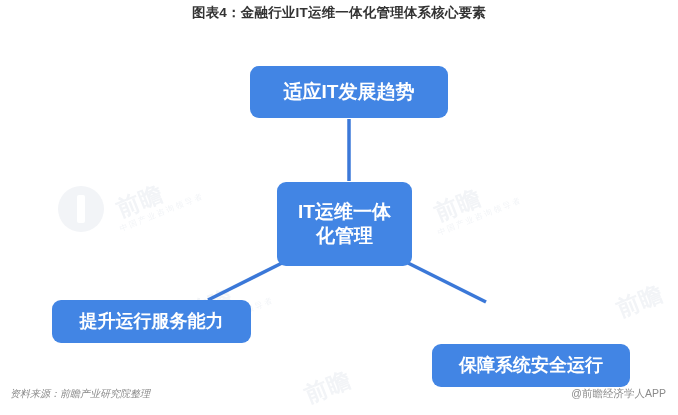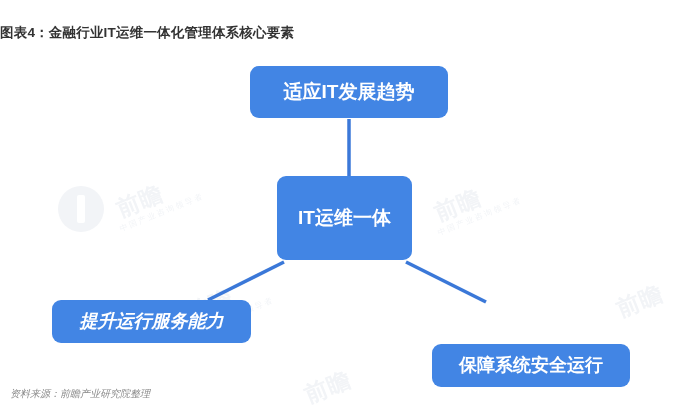--- a/index.html
+++ b/index.html
@@ -59,22 +59,23 @@
     width: 8px;
     height: 28px;
     background: #ffffff;
     border-radius: 2px;
   }
 
   
   #title {
     position: absolute;
     left: 0;
-    top: 24px;
+    top: 4px;
     width: 678px;
+    text-align: center;
     font-size: 13.5px;
     font-weight: bold;
     color: #333333;
     letter-spacing: 0.2px;
   }
 
   
   #connectors {
     position: absolute;
     left: 0;
@@ -105,33 +106,32 @@
 
   #node-top {
     left: 250px;
     top: 66px;
     width: 198px;
     height: 52px;
     font-size: 19px;
   }
   #node-center {
     left: 277px;
-    top: 176px;
+    top: 182px;
     width: 135px;
     height: 84px;
     font-size: 19px;
     padding: 11px 10px;
   }
   #node-left {
     left: 52px;
     top: 300px;
     width: 199px;
     height: 43px;
     font-size: 18px;
-    font-style: italic;
   }
   #node-right {
     left: 432px;
     top: 300px;
     width: 198px;
     height: 43px;
     font-size: 18px;
     margin-top: 44px;
   }
 
@@ -181,26 +181,28 @@
     <line x1="406" y1="262" x2="486" y2="302" stroke="#3b78d8" stroke-width="3.5"></line>
   </svg>
 
   <div class="node" id="node-top">
     <span class="node-label">适应IT发展趋势</span>
   </div>
 
   <div class="node" id="node-center">
     <span class="node-label">
       <span>IT运维一体</span><br>
+      <span>化管理</span>
     </span>
   </div>
 
   <div class="node" id="node-left">
     <span class="node-label">提升运行服务能力</span>
   </div>
 
   <div class="node" id="node-right">
     <span class="node-label">保障系统安全运行</span>
   </div>
 
   <div id="footer-source">资料来源：前瞻产业研究院整理</div>
+  <div id="footer-brand">@前瞻经济学人APP</div>
 
 </div>
 
 </body></html>

